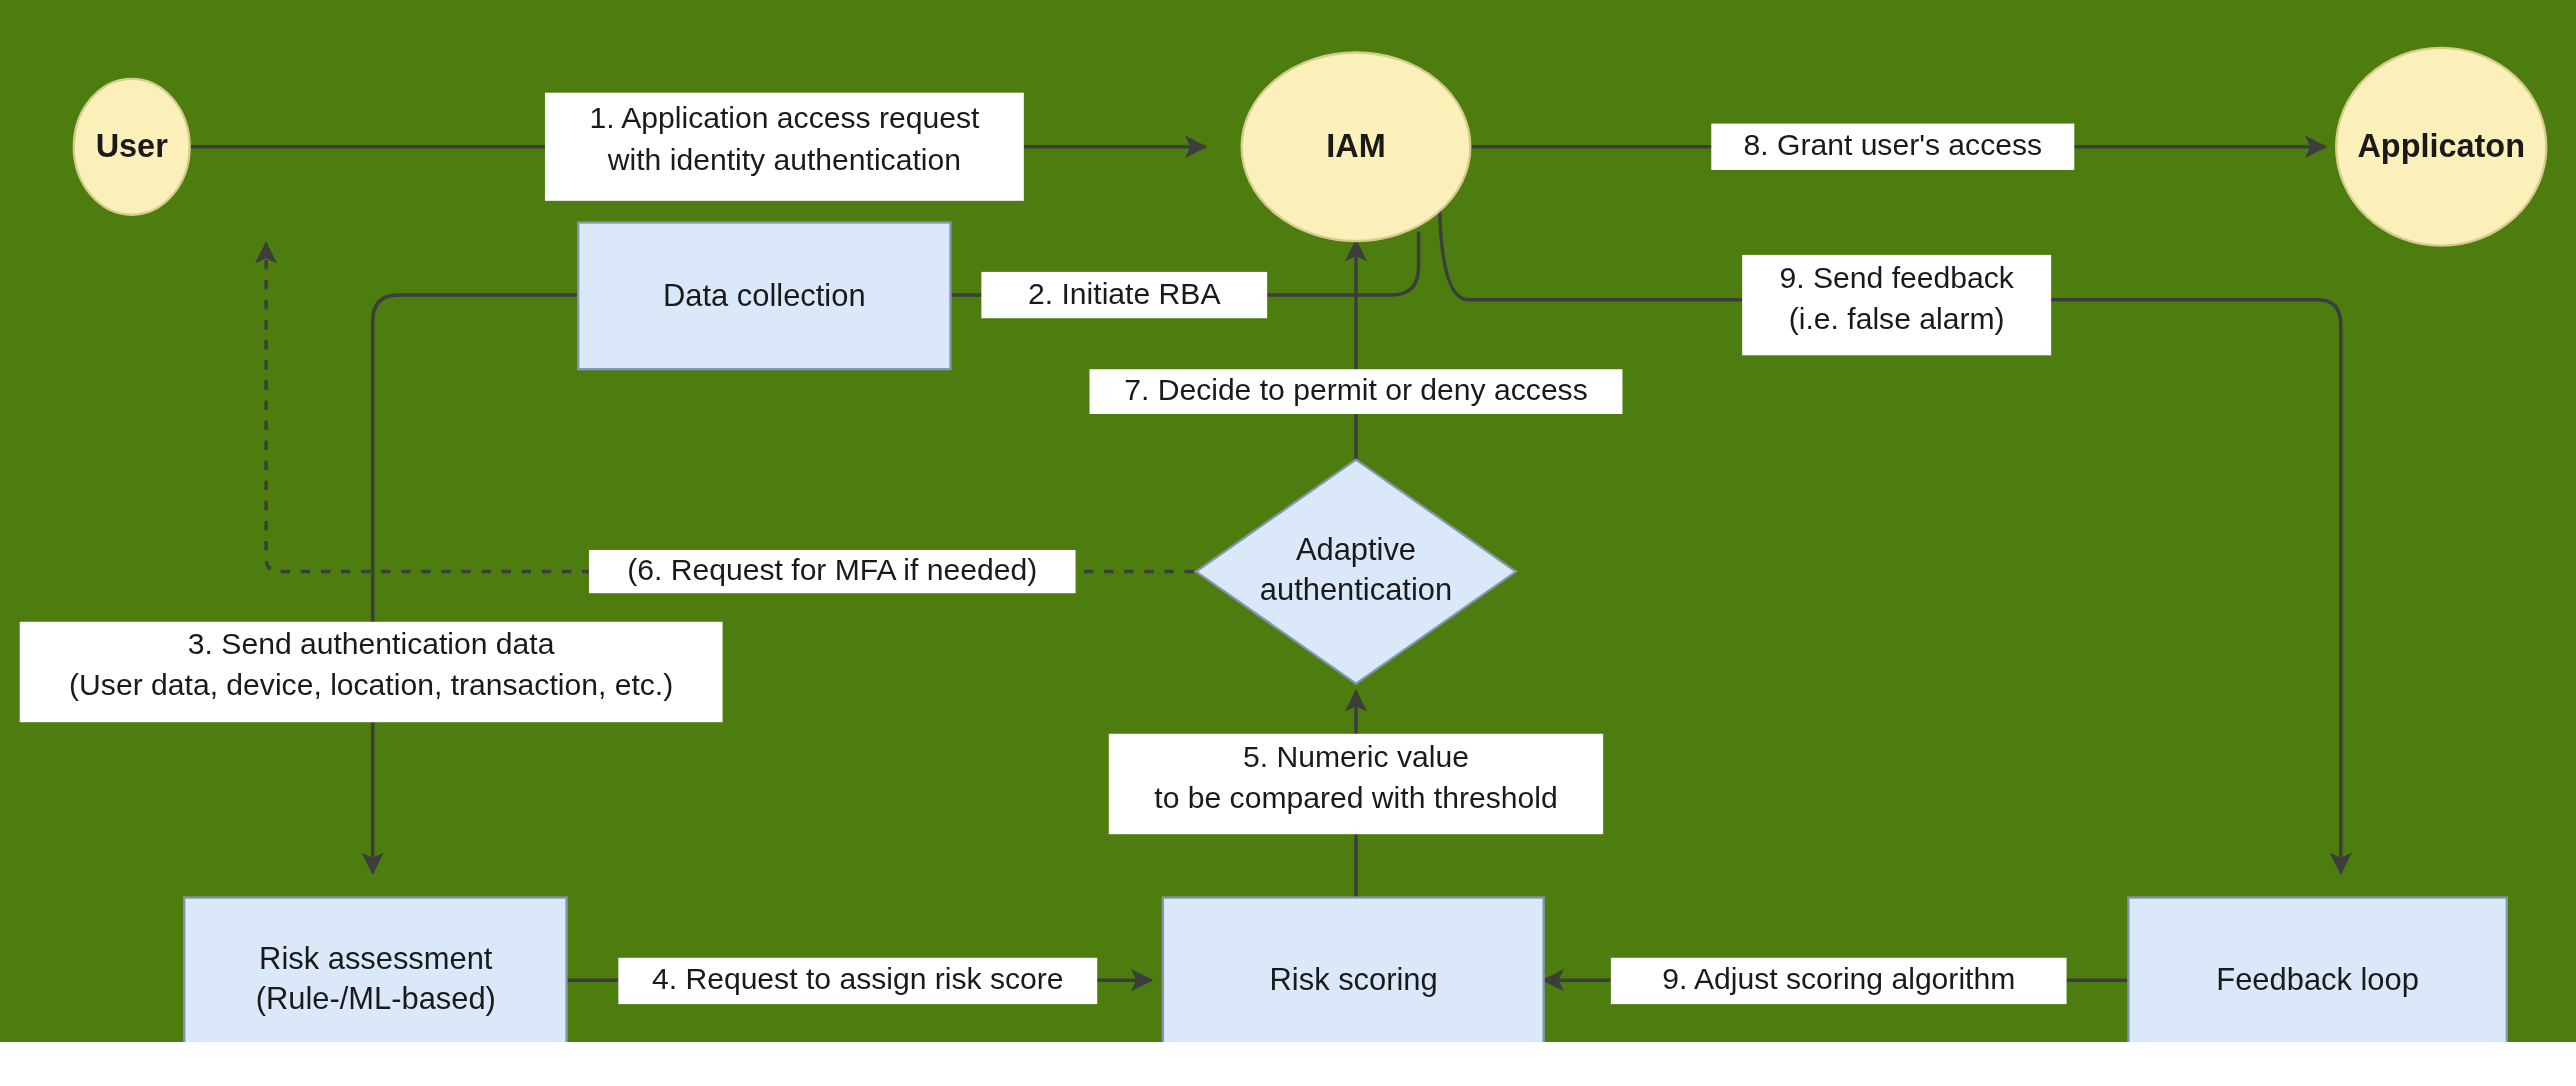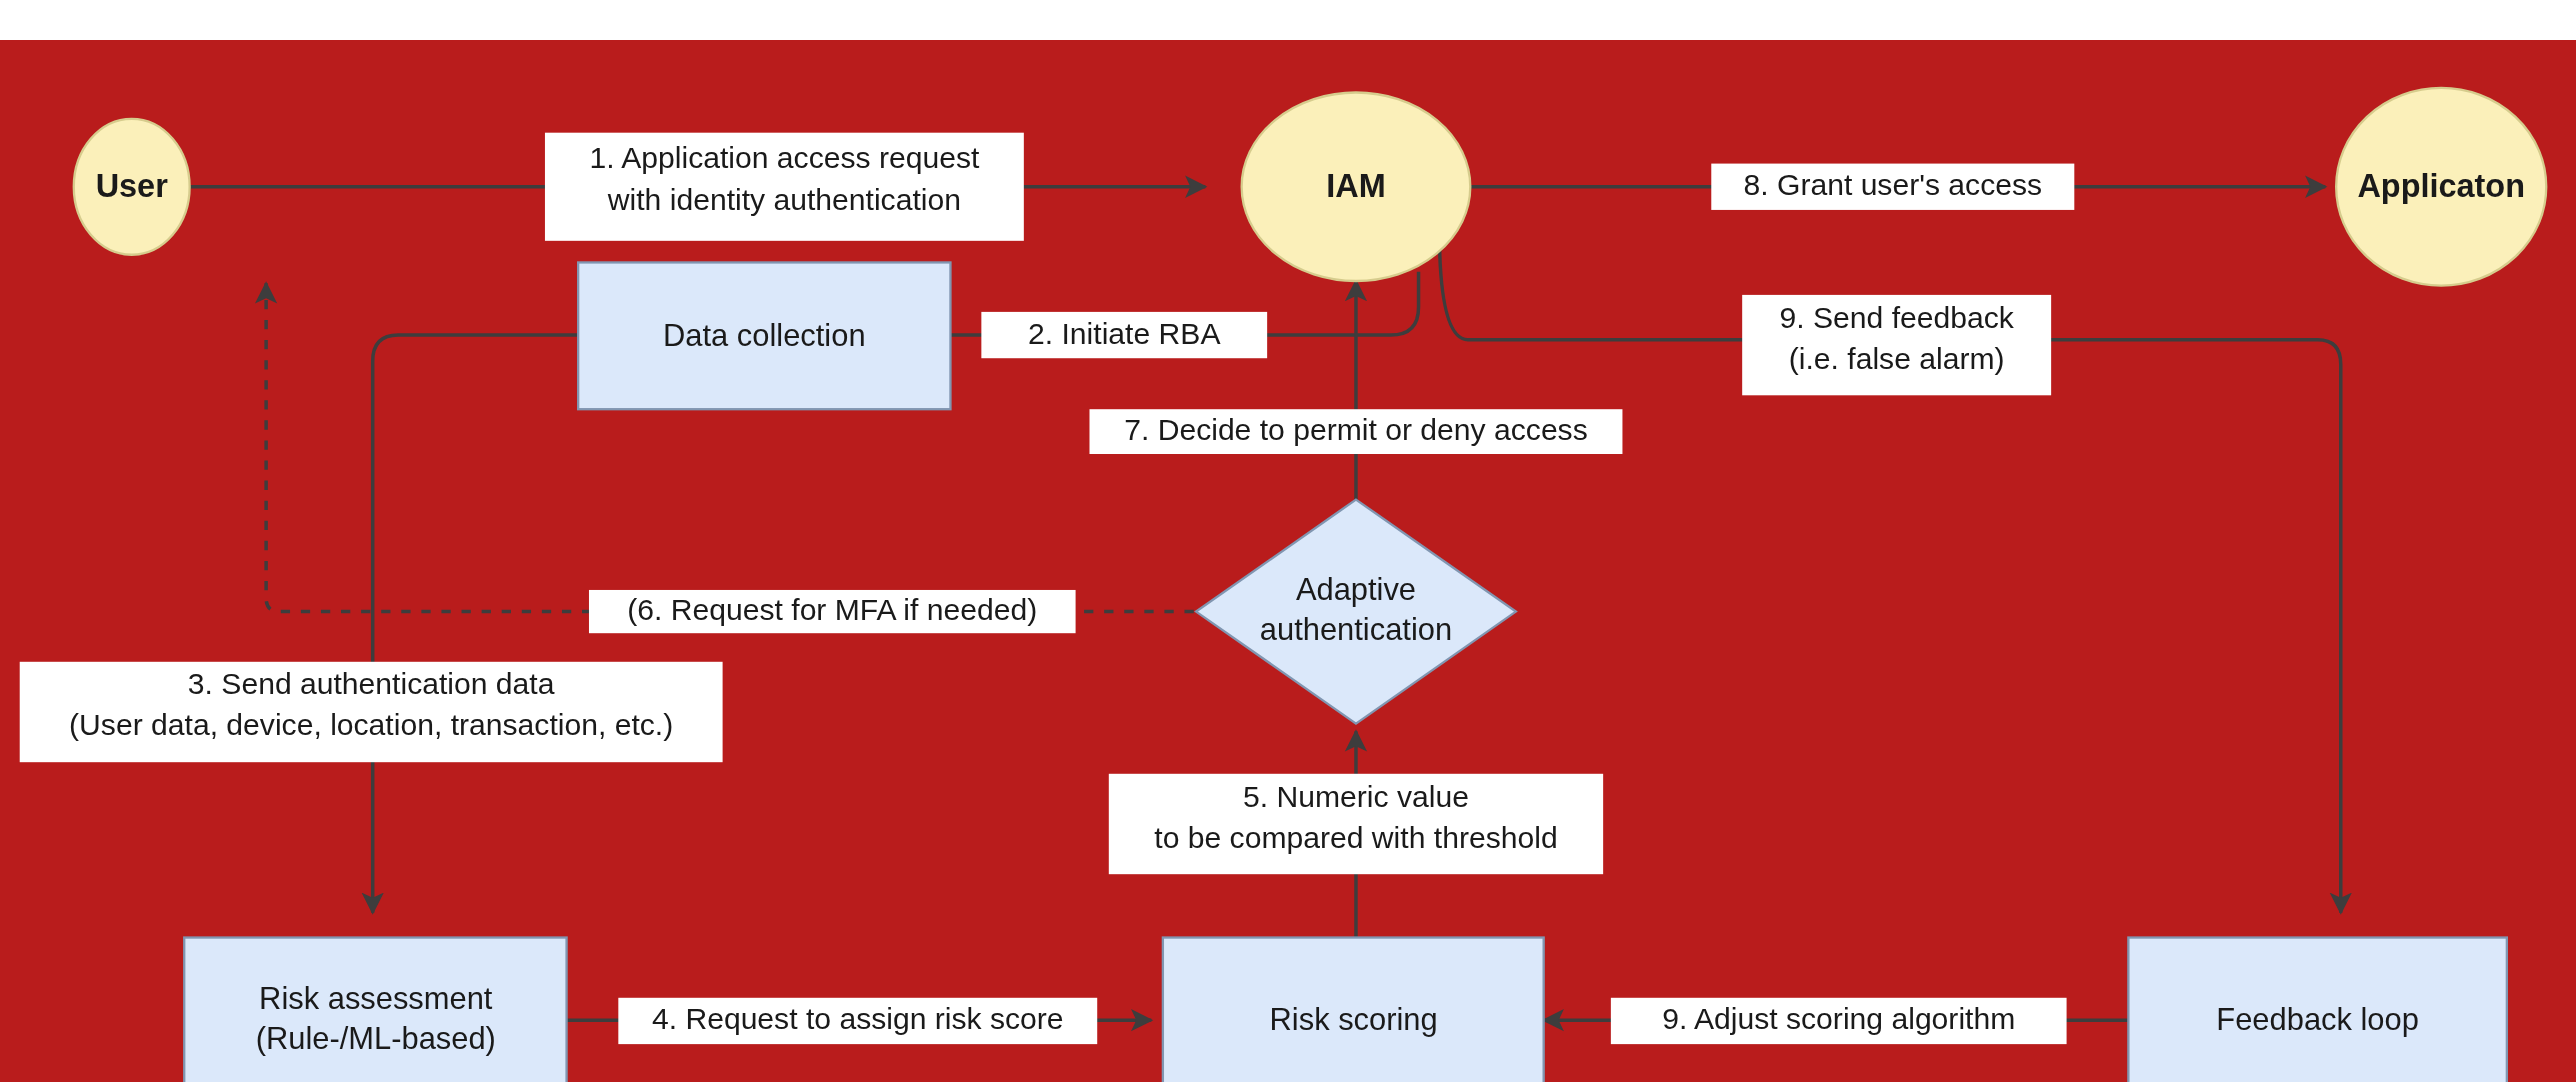--- a/index.html
+++ b/index.html
@@ -7,23 +7,22 @@
     padding: 0;
     background: #ffffff;
   }
   body {
     font-family: "Liberation Sans", sans-serif;
   }
   #canvas {
     position: relative;
     width: 2576px;
     height: 1042px;
-    background: #b91c1c;
+    background: #4d7c0f;
     overflow: hidden;
-    margin-top: 40px;
   }
   svg.diagram {
     position: absolute;
     top: 0;
     left: 0;
     width: 2576px;
     height: 1086px;
   }
   .node-circle {
     fill: #fbf0ba;

